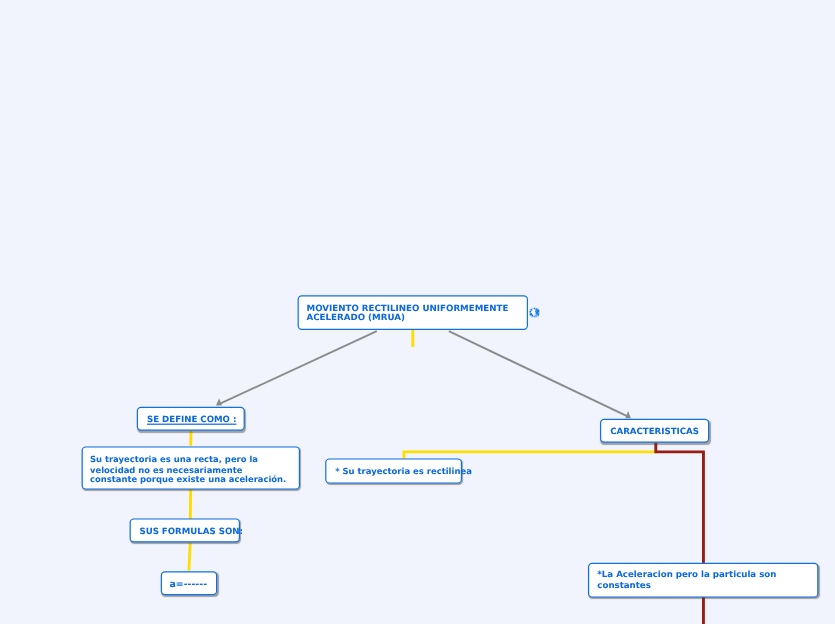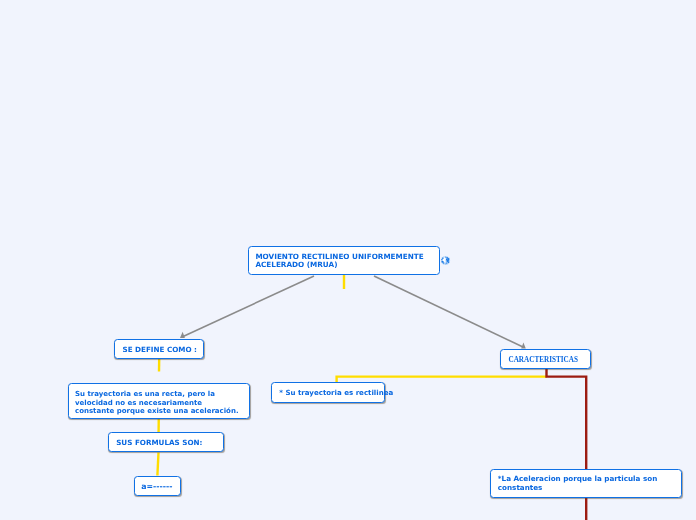--- a/index.html
+++ b/index.html
@@ -49,37 +49,37 @@
       <circle cx="13.2" cy="8.8" r="1.4"></circle>
       <circle cx="16.9" cy="14.6" r="1.6"></circle>
       <circle cx="13.4" cy="16.1" r="1.3"></circle>
       <circle cx="10.2" cy="17.4" r="1.1"></circle>
     </g>
   </svg>
 <div class="node noshadow" style="left: 248px; top: 245.6px; width: 192px; height: 29.6px; padding-left: 6.4px; font-size: 7.25px;">
       <span class="txt">MOVIENTO RECTILINEO UNIFORMEMENTE
 ACELERADO (MRUA)</span>
     </div>
-    <div class="node" style="left: 114.2px; top: 338.6px; width: 90px; height: 20px; padding-left: 7.3px;">
+    <div class="node" style="left: 114.2px; top: 338.6px; width: 90px; height: 20px; padding-left: 7.3px; text-decoration: underline;">
       <span class="txt" style="top: 2px;">SE DEFINE COMO :</span>
     </div>
-    <div class="node" style="left: 68px; top: 371.7px; width: 182.4px; height: 36.4px; padding-left: 6px; font-size: 7px; line-height: 8.4px; margin-top: 11px;">
+    <div class="node" style="left: 68px; top: 371.7px; width: 182.4px; height: 36.4px; padding-left: 6px; font-size: 7px; line-height: 8.4px;">
       <span class="txt" style="top: 2px;">Su trayectoria es una recta, pero la
 velocidad no es necesariamente
 constante porque existe una aceleración.</span>
     </div>
-    <div class="node" style="left: 108.2px; top: 432px; width: 116px; height: 19.7px; padding-left: 7px;">
+    <div class="node" style="left: 108.2px; top: 432px; width: 92px; height: 19.7px; padding-left: 7px;">
       <span class="txt" style="top: 2px;">SUS FORMULAS SON:</span>
     </div>
     <div class="node" style="left: 133.8px; top: 475.5px; width: 46.8px; height: 20px; padding-left: 6.5px; font-size: 7.8px;">
       <span class="txt" style="top: 2px;">a=------</span>
     </div>
-    <div class="node" style="left: 500.2px; top: 348.6px; width: 90.7px; height: 20.2px; padding-left: 7.3px; font-family: Liberation Serif, serif;">
+    <div class="node" style="left: 500.2px; top: 348.6px; width: 90.7px; height: 20.2px; padding-left: 7.3px;">
       <span class="txt" style="top: 2px;">CARACTERISTICAS</span>
     </div>
     <div class="node" style="left: 271.1px; top: 381.5px; width: 114px; height: 21px; padding-left: 7.2px; font-size: 7.05px;">
       <span class="txt">* Su trayectoria es rectilinea</span>
     </div>
     <div class="node" style="left: 490px; top: 468.6px; width: 192px; height: 29px; padding-left: 6.8px;">
-      <span class="txt">*La Aceleracion porque la particula son
+      <span class="txt">*La Aceleracion pero la particula son
 constantes</span>
     </div>
   </div>
 
 </body></html>

